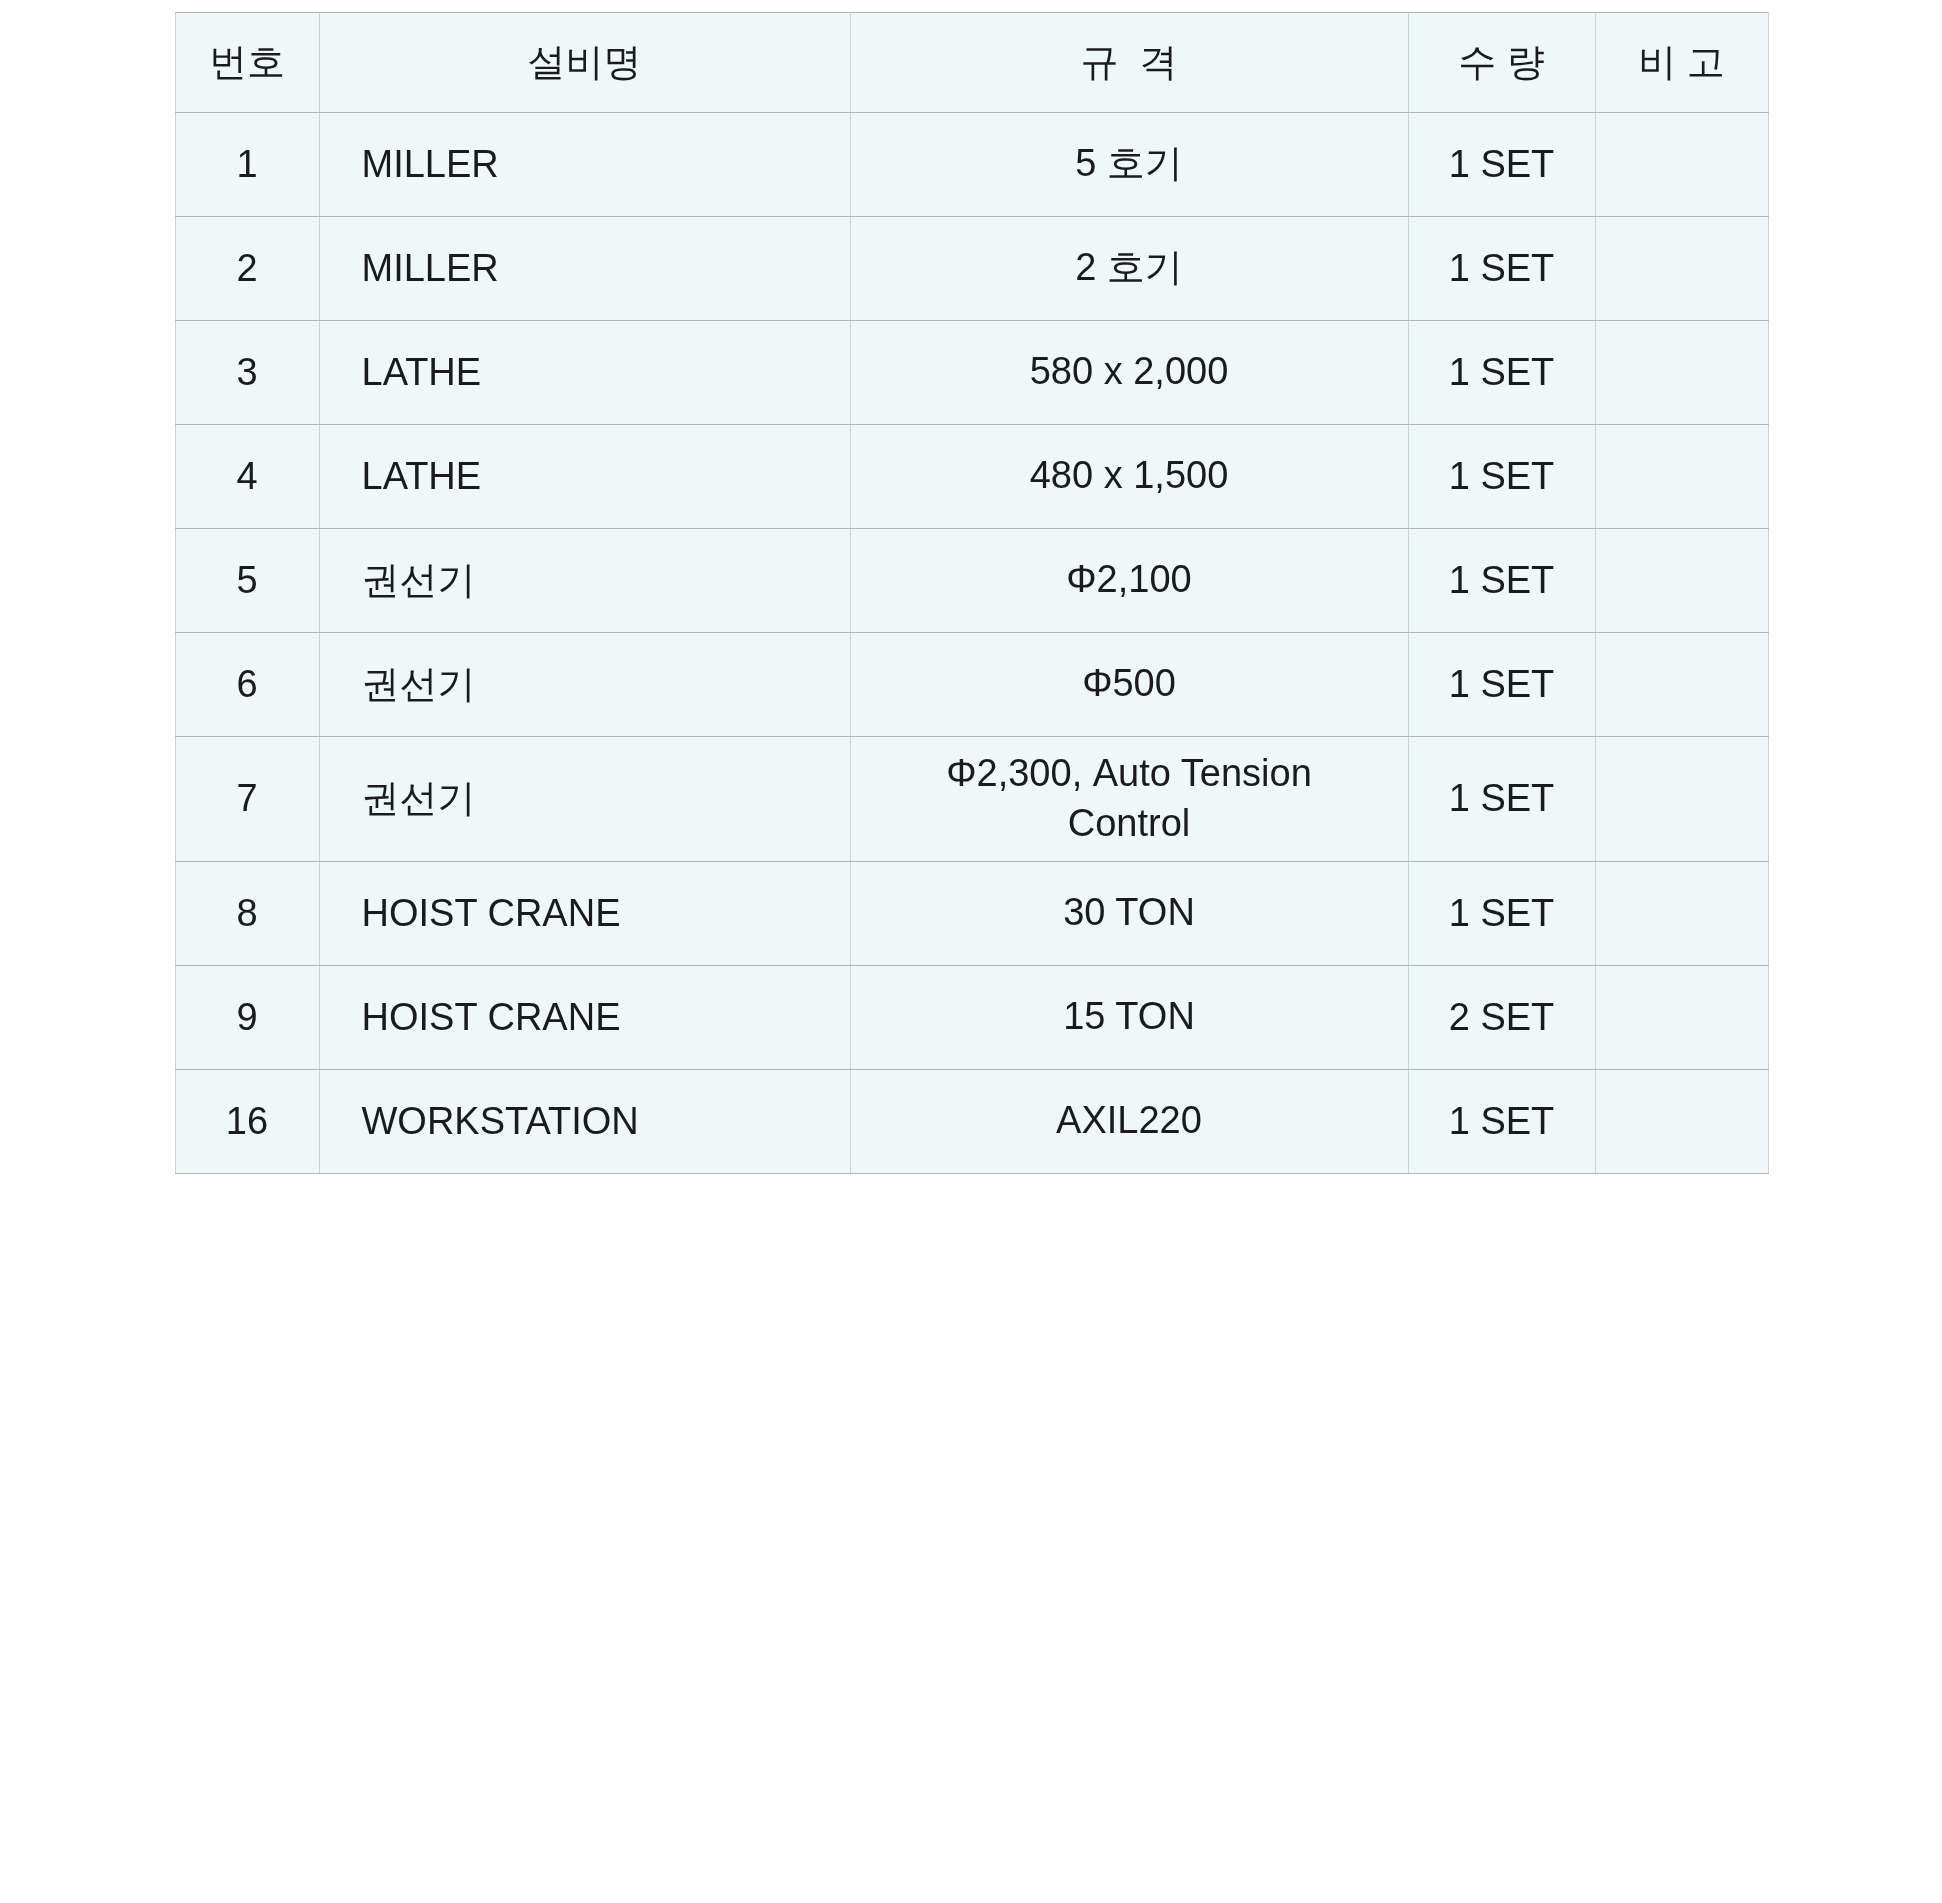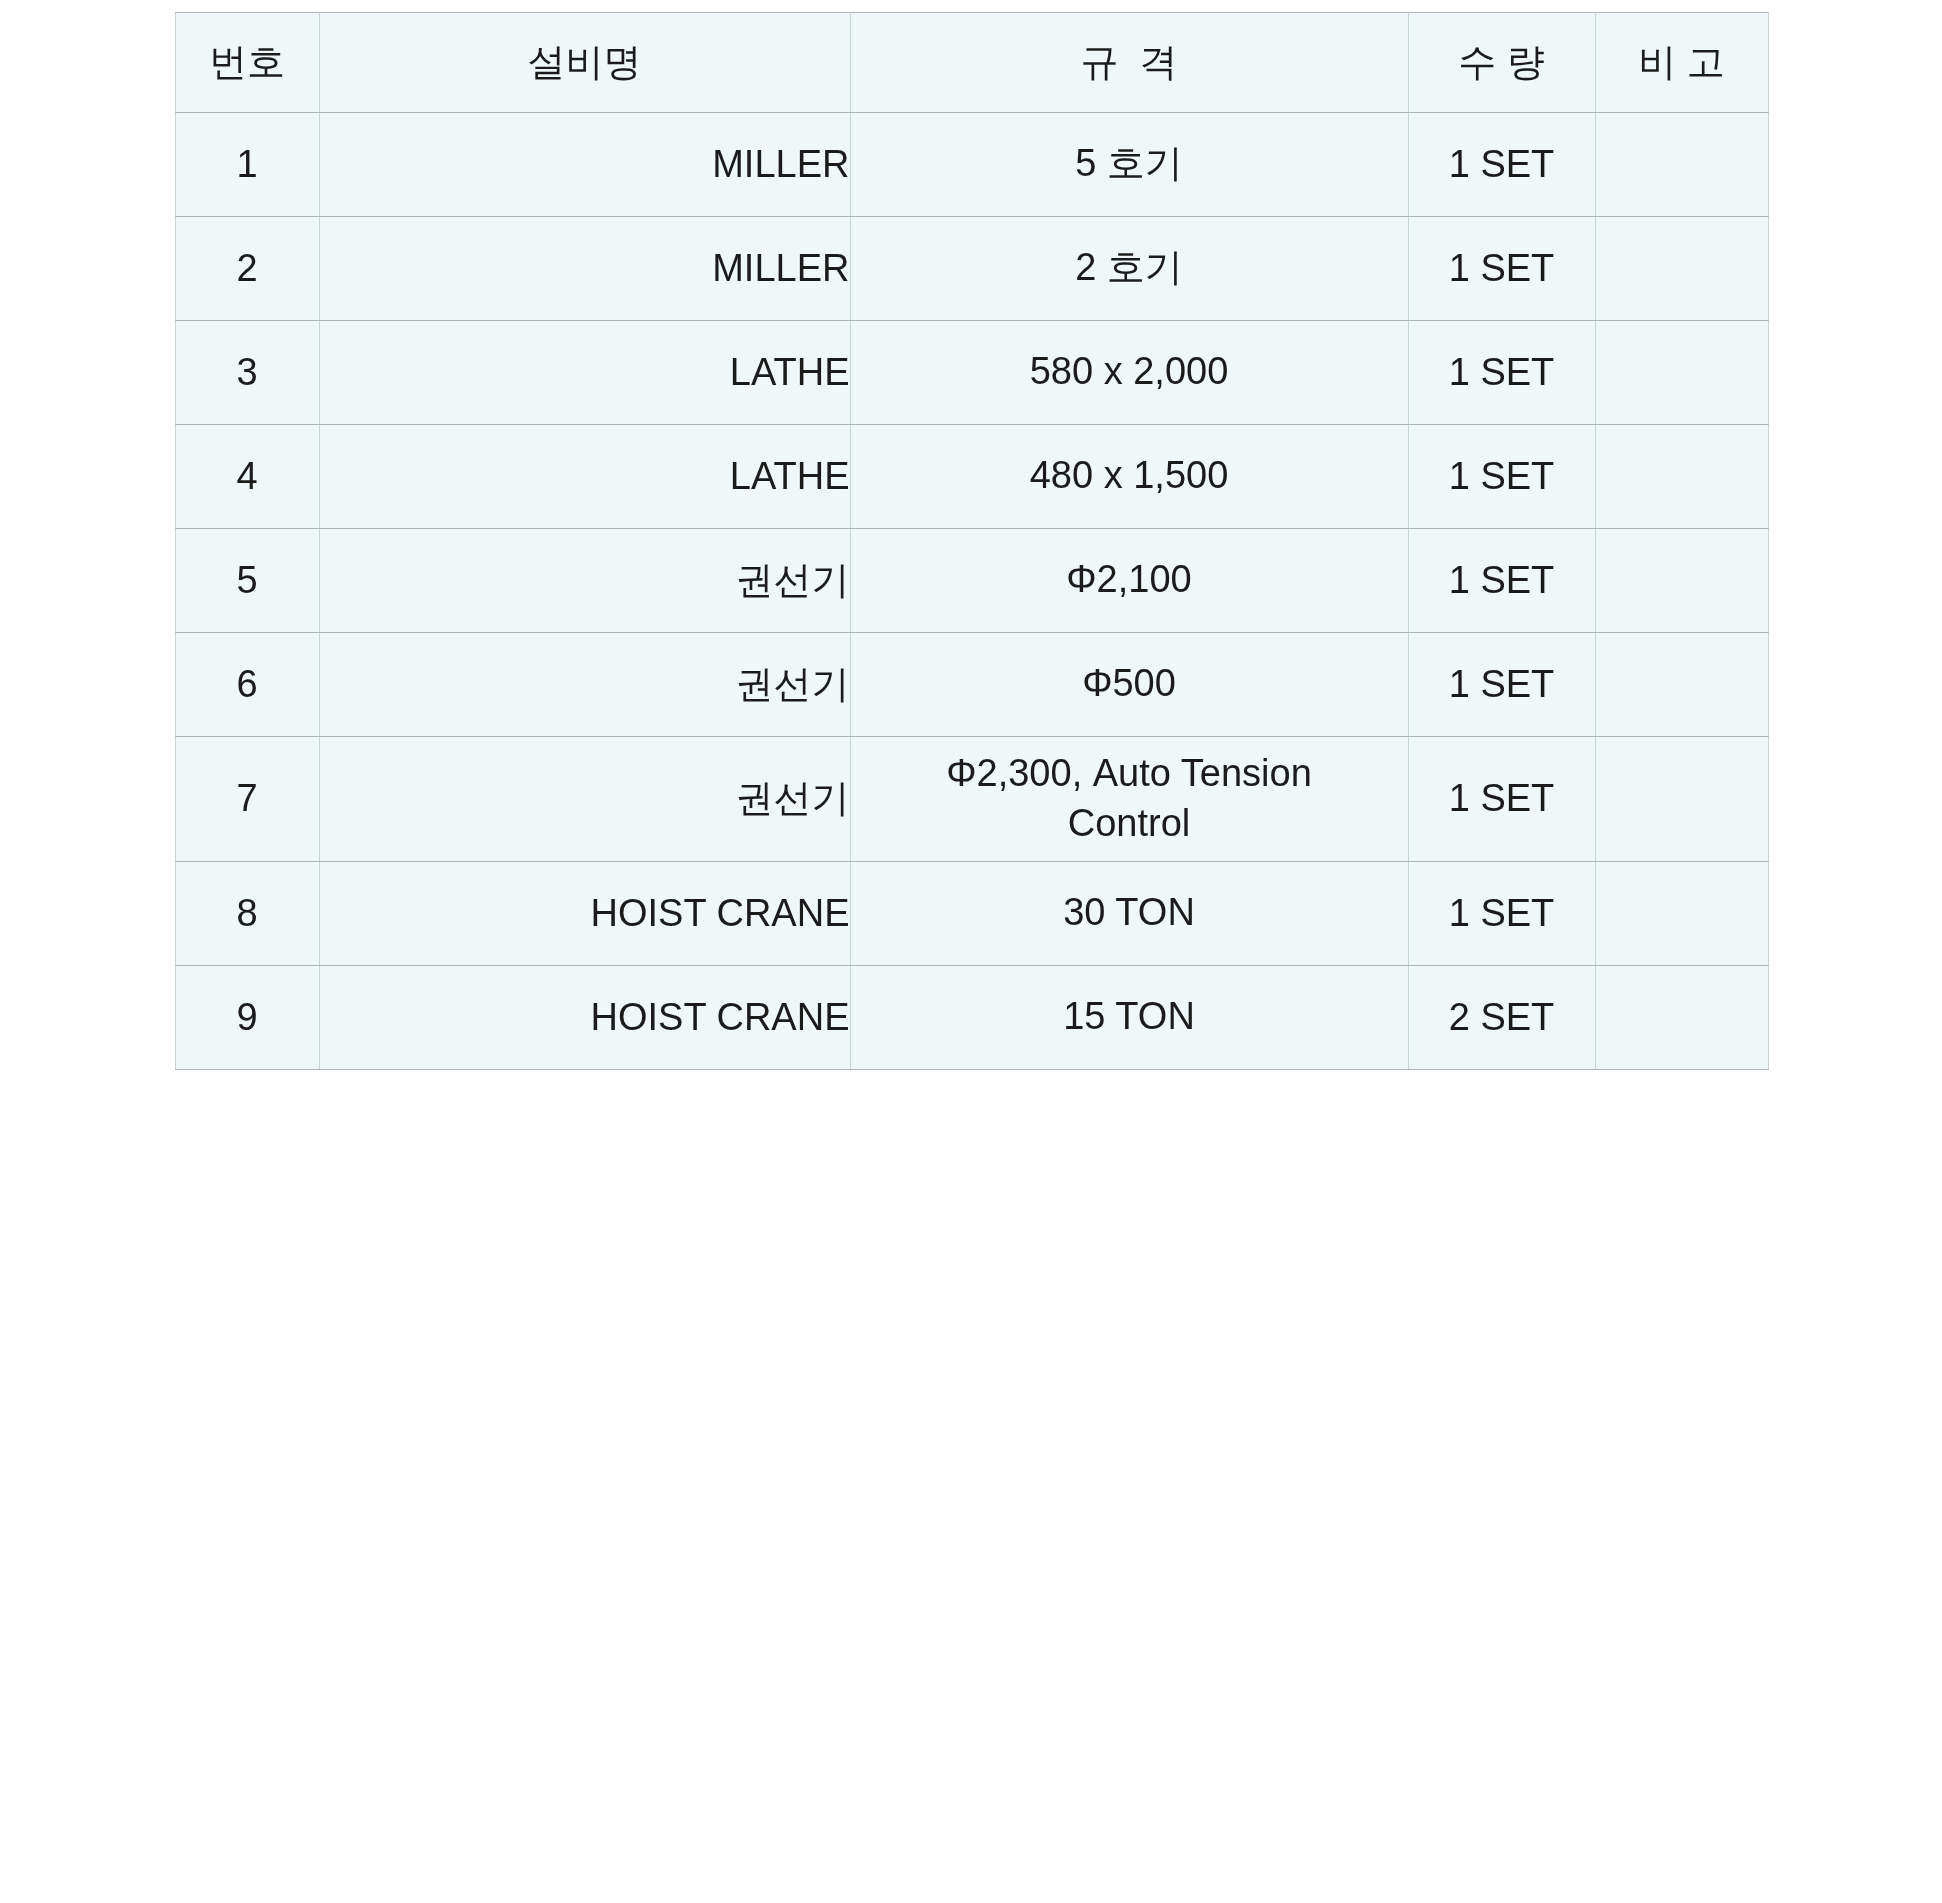--- a/index.html
+++ b/index.html
@@ -42,22 +42,22 @@
   }
   th {
     white-space: pre; 
     font-weight: 300;
   }
   thead tr { height: 100px; padding-left: 20px; }
   tbody tr { height: 104px; }
   tbody tr.tall { height: 125px; }
 
   td.name {
-    text-align: right;
-    padding-left: 69px;
+    text-align: left;
+    padding-left: 42px;
   }
   td.spec {
     white-space: pre-line;
     line-height: 1.3;
   }
 </style>
 </head>
 <body>
 
 <table class="equip">
@@ -135,15 +135,22 @@
         <td class="qty">1 SET</td>
         <td class="note"></td>
       </tr>
       <tr>
         <td class="no">9</td>
         <td class="name">HOIST CRANE</td>
         <td class="spec">15 TON</td>
         <td class="qty">2 SET</td>
         <td class="note"></td>
       </tr>
+      <tr>
+        <td class="no">16</td>
+        <td class="name">WORKSTATION</td>
+        <td class="spec">AXIL220</td>
+        <td class="qty">1 SET</td>
+        <td class="note"></td>
+      </tr>
     </tbody>
 </table>
 
 
 </body></html>

